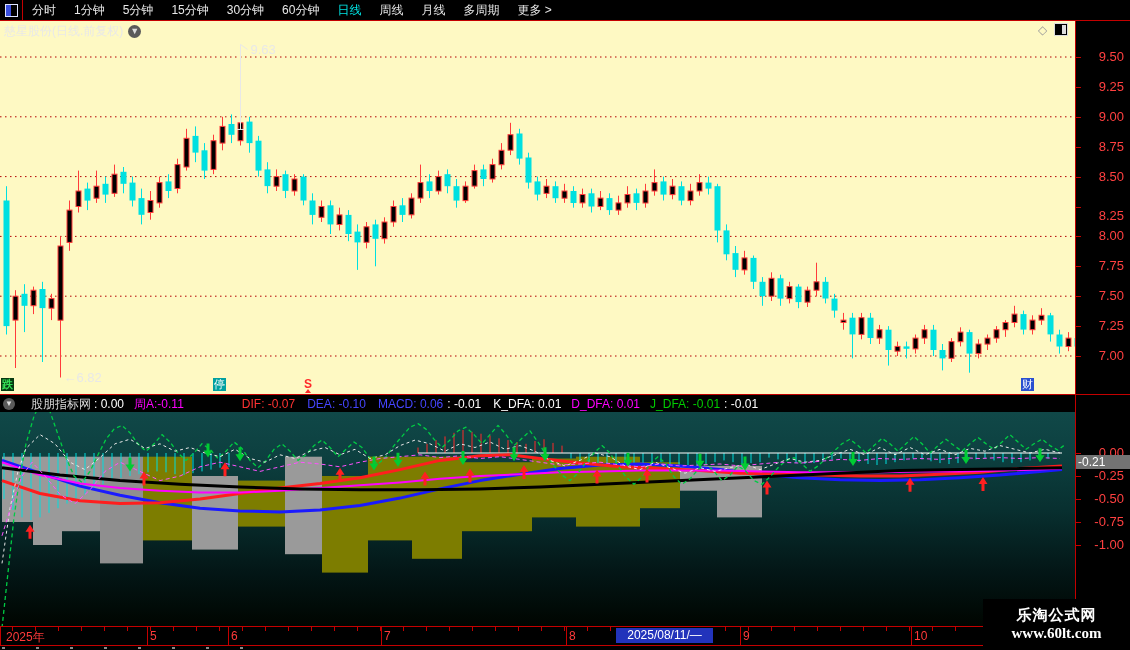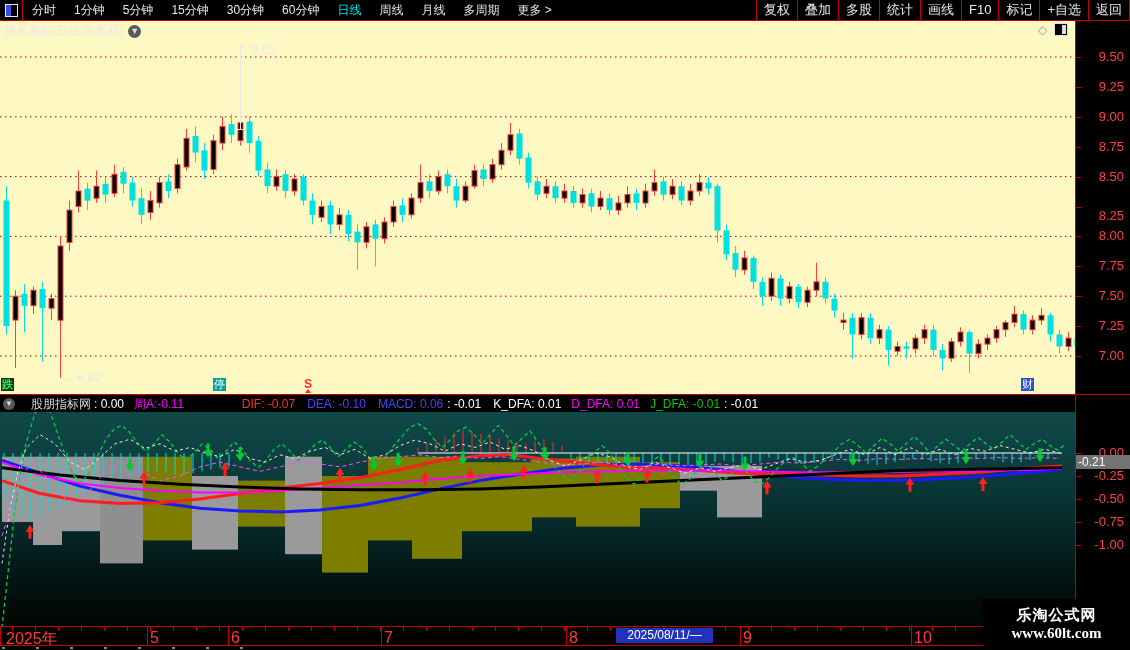--- a/index.html
+++ b/index.html
@@ -59,21 +59,21 @@
         border-left:1px solid #c40000;border-right:1px solid #0f766e;z-index:5;}
   .plabel{position:absolute;right:6px;color:#ff4040;font-size:13px;}
   .tick{position:absolute;left:0;width:5px;height:1px;background:#c40000;}
   .curbox{position:absolute;left:0;width:52px;height:14px;background:#737373;color:#fff;font-size:12px;
           line-height:14px;padding-left:2px;}
 
   
   .dateaxis{position:absolute;left:0;top:627px;width:1130px;height:18px;background:#000;z-index:5;}
   .dsep{position:absolute;top:0;width:1px;height:18px;background:#c40000;}
   .dtick{position:absolute;top:0;width:1px;height:4px;background:#c40000;}
-  .dlabel{position:absolute;top:2px;color:#ff3a3a;font-size:16px;}
+  .dlabel{position:absolute;top:2px;color:#ff3a3a;font-size:12px;}
   .dhl{position:absolute;top:1px;height:15px;background:#2233bb;color:#fff;font-size:12px;text-align:center;line-height:15px;}
 
   
   .watermark{position:absolute;left:983px;top:599px;width:147px;height:50px;background:#000;z-index:9;
              display:flex;flex-direction:column;align-items:center;justify-content:center;color:#fff;}
   .wm1{font-size:15px;font-weight:bold;letter-spacing:1px;}
   .wm2{font-size:15px;font-weight:bold;font-family:"Liberation Serif",serif;}
 
   .bottomstrip{position:absolute;left:0;top:646px;width:1130px;height:4px;background:#000;z-index:7;}
   .bottomstrip .frag{position:absolute;left:2px;top:1px;width:250px;height:2px;
@@ -95,31 +95,20 @@
         <span class="mi">15分钟</span>
         <span class="mi">30分钟</span>
         <span class="mi">60分钟</span>
         <span class="mi active">日线</span>
         <span class="mi">周线</span>
         <span class="mi">月线</span>
         <span class="mi">多周期</span>
         <span class="mi">更多 &gt;</span>
       </div>
     <div class="spacer"></div>
-    <div class="rightmenu">
-        <span class="rmi">复权</span>
-        <span class="rmi">叠加</span>
-        <span class="rmi">多股</span>
-        <span class="rmi">统计</span>
-        <span class="rmi">画线</span>
-        <span class="rmi">F10</span>
-        <span class="rmi">标记</span>
-        <span class="rmi">+自选</span>
-        <span class="rmi">返回</span>
-      </div>
   </div>
 
   <div class="titlebar">
     <span>慈星股份(日线.前复权)</span>
     <span class="collapse-circ">▼</span>
   </div>
 
   <div class="title-icons">
     <span class="diamond">◇</span>
     <span class="layout-ic"></span>

